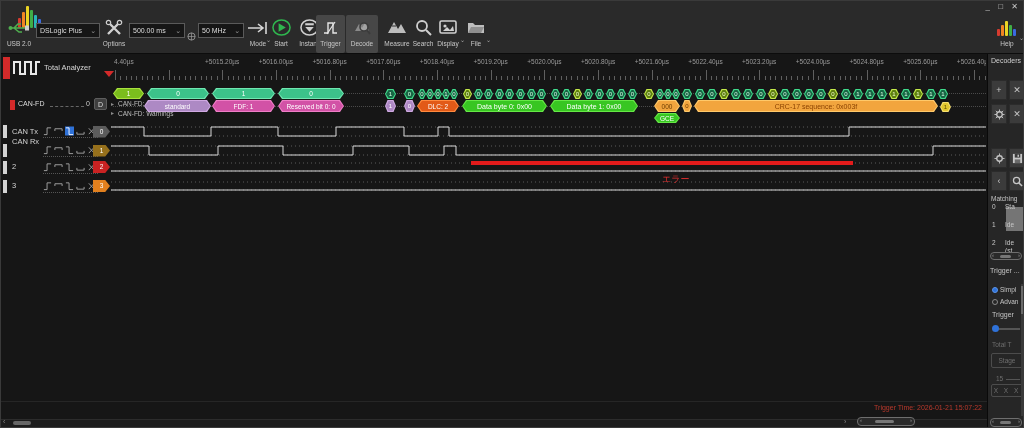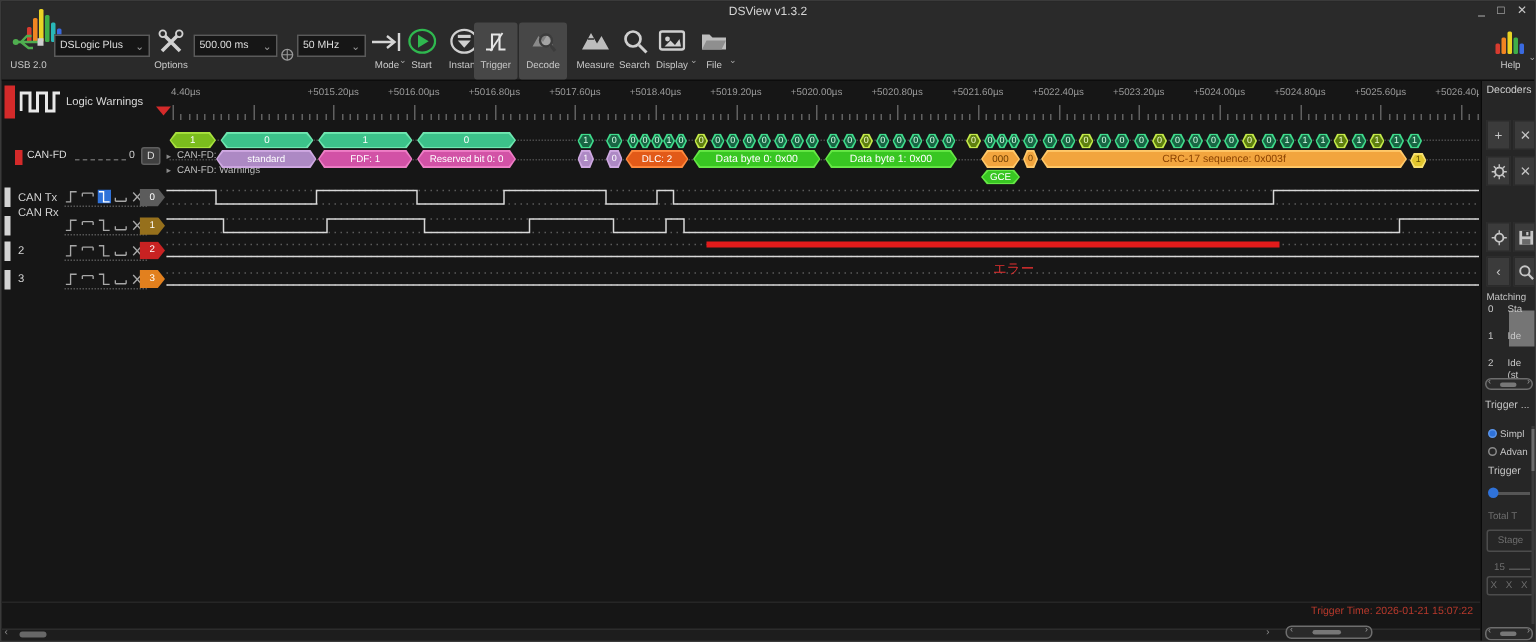--- a/index.html
+++ b/index.html
@@ -66,21 +66,20 @@
   .radio{display:inline-block;width:6px;height:6px;border-radius:50%;border:1px solid #8a8a8a;vertical-align:middle;margin-right:2px;}
   .radio.on{background:#2f72d9;border-color:#5b95ea;}
   svg{display:block;}
 </style>
 </head>
 <body>
 
 <div class="win">
 
   <div class="topbar">
-    <div class="title">DSView v1.3.2</div>
     <div class="winbtns">
       <span>_</span>
       <span>□</span>
       <span>✕</span>
     </div>
 
     <div class="logo-bars" style="left:17px;top:3px;height:24px;">
       <i style="height:10px;background:#d63b2f"></i>
         <i style="height:16px;background:#f08522"></i>
         <i style="height:22px;background:#ead424"></i>
@@ -242,21 +241,21 @@
       <span class="tcaret" style="left:26px;top:18px;">⌄</span>
     </div>
   </div>
 
   <div class="latab-red"></div>
   <div style="position:absolute;left:12px;top:58px;">
     <svg width="28" height="18" viewBox="0 0 28 18">
         <path d="M1,15 V3 H7 V15 H12 V3 H18 V15 H23 V3 H27" stroke="#e8e8e8" stroke-width="2" fill="none"></path>
       </svg>
   </div>
-  <div class="latab-label">Logic Warnings</div>
+  <div class="latab-label">Total Analyzer</div>
 
   <div class="ruler" id="ruler">
       <span class="rlabel first" style="left: 3px;">4.40µs</span>
       <span class="rlabel" style="left: 111.2px;">+5015.20µs</span>
       <span class="rlabel" style="left: 164.9px;">+5016.00µs</span>
       <span class="rlabel" style="left: 218.6px;">+5016.80µs</span>
       <span class="rlabel" style="left: 272.3px;">+5017.60µs</span>
       <span class="rlabel" style="left: 326px;">+5018.40µs</span>
       <span class="rlabel" style="left: 379.7px;">+5019.20µs</span>
       <span class="rlabel" style="left: 433.4px;">+5020.00µs</span>

